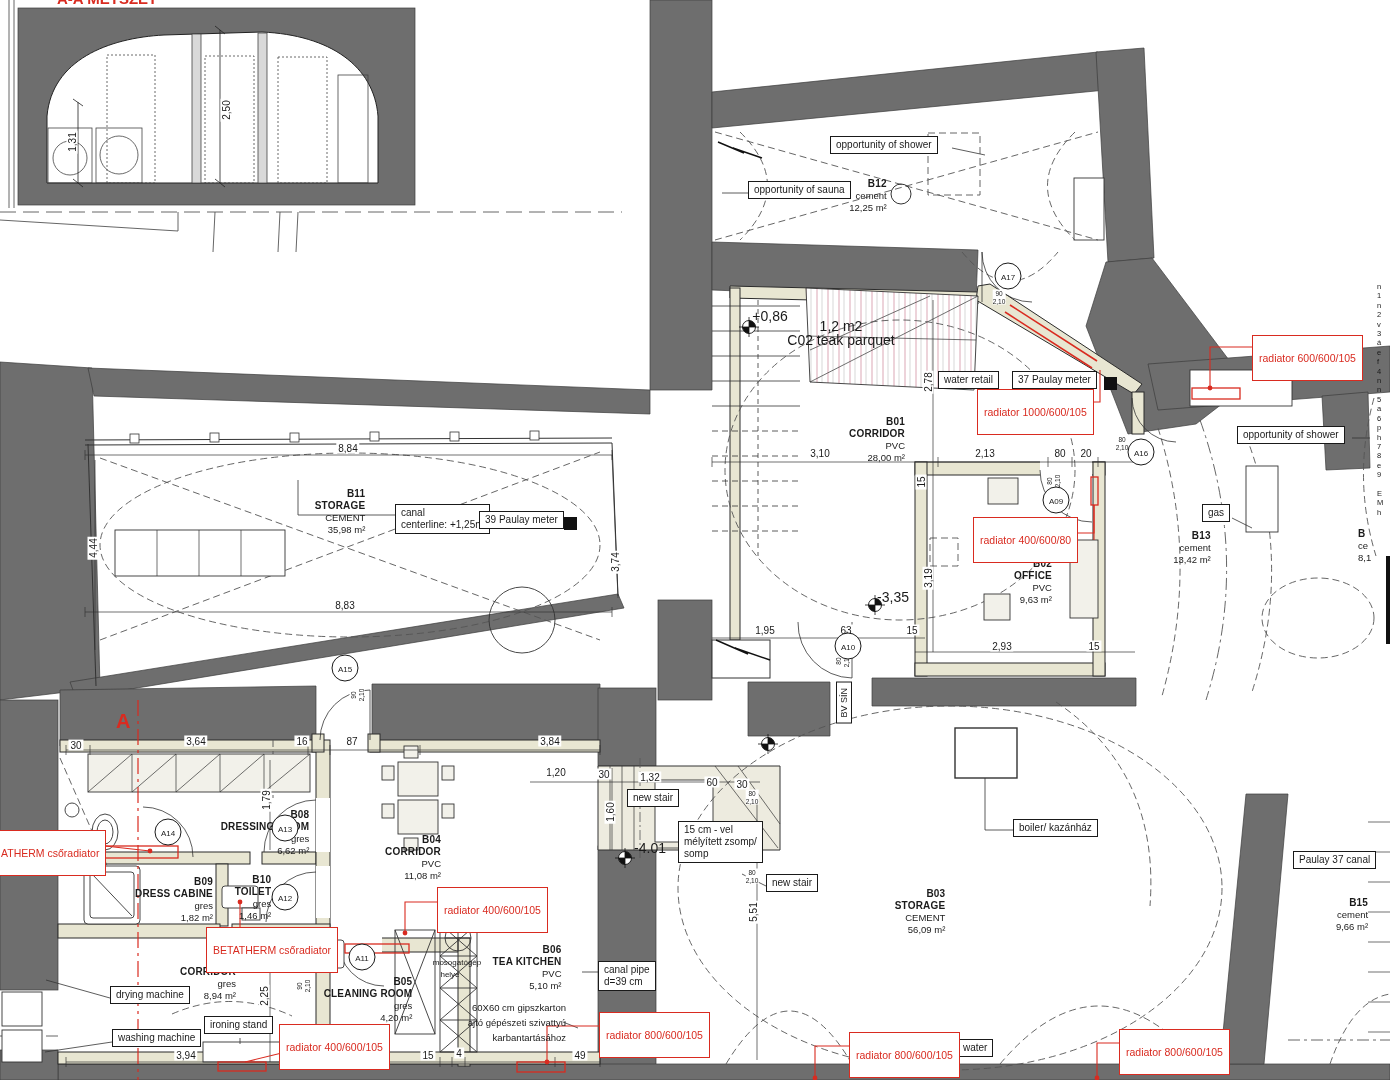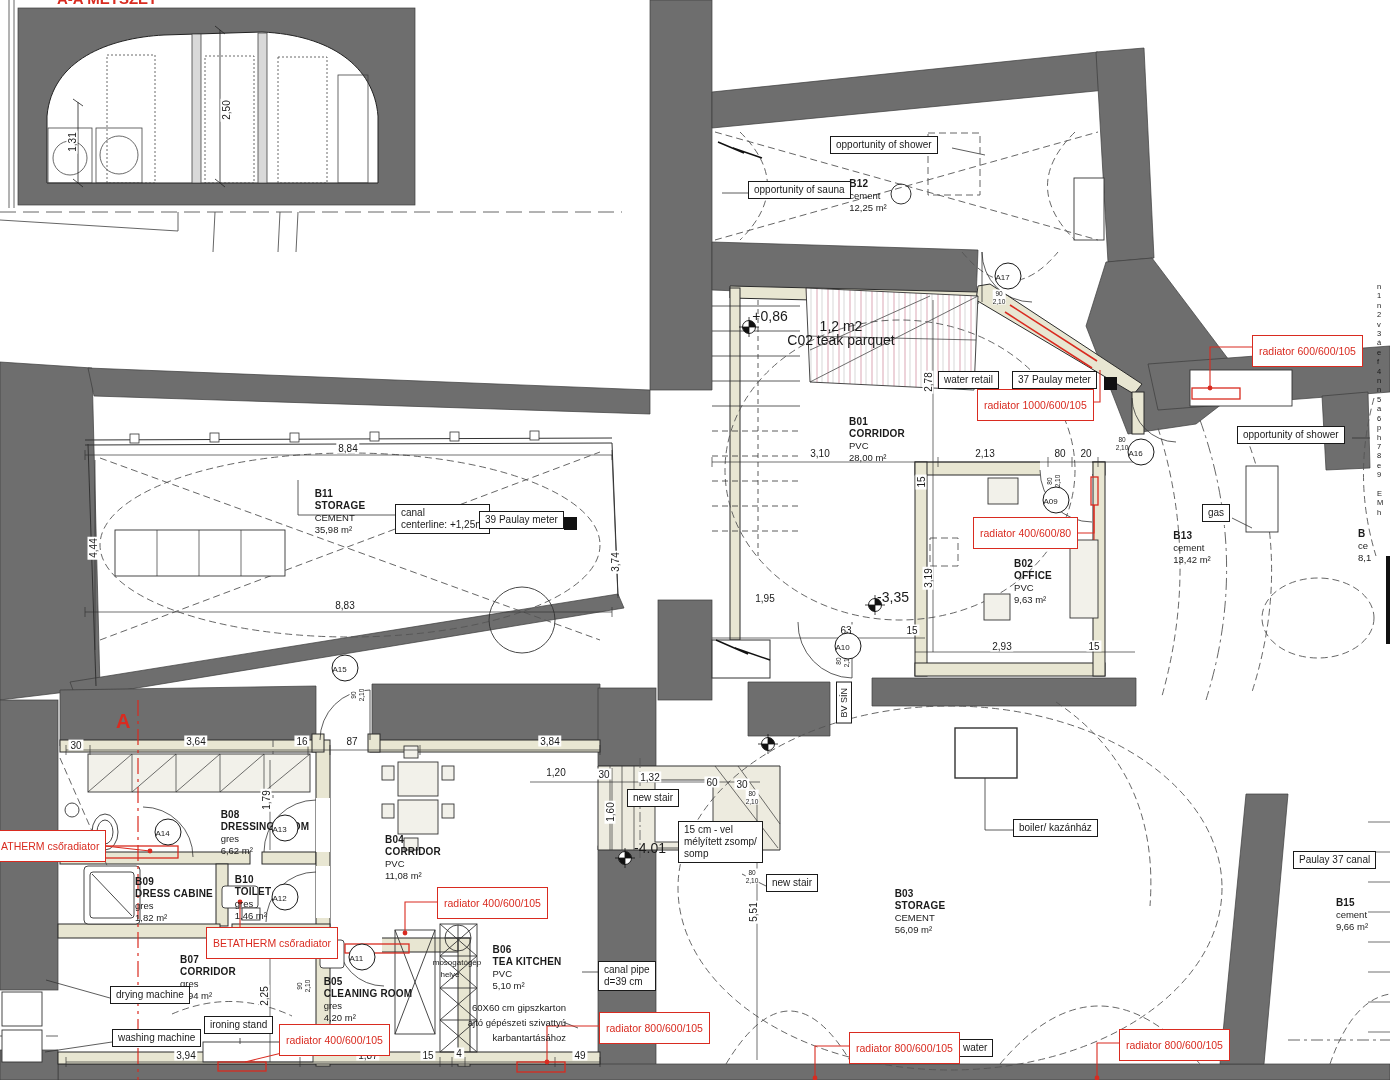--- a/index.html
+++ b/index.html
@@ -1,29 +1,29 @@
 <!DOCTYPE html>
 <html><head>
 <meta charset="utf-8">
 <style>
 *{box-sizing:border-box}
 body{margin:0;font-family:"Liberation Sans",sans-serif;color:#1a1a1a}
 #plan{position:relative;width:1390px;height:1080px;background:#fff;overflow:hidden}
 #drawing{position:absolute;left:0;top:0;z-index:1}
-.room{position:absolute;transform:translate(-50%,-50%);text-align:left;font-size:9.5px;line-height:12px;white-space:nowrap;z-index:3}
+.room{position:absolute;transform:translate(-50%,-50%);text-align:right;font-size:9.5px;line-height:12px;white-space:nowrap;z-index:3}
 .room b{display:block;font-size:10px;letter-spacing:.2px}
 .room span{display:block}
 .room.cut{transform:none;text-align:left}
 .dim{position:absolute;transform:translate(-50%,-50%);font-size:10px;background:#fff;padding:0 2px;z-index:3;white-space:nowrap}
 .dim.v{transform:translate(-50%,-50%) rotate(-90deg)}
 .abox{position:absolute;border:1px solid #1a1a1a;background:#fff;font-size:10px;line-height:12px;padding:2px 5px;white-space:nowrap;z-index:5}
 .abox div{white-space:nowrap}
 .abox-v{position:absolute;border:1px solid #1a1a1a;background:#fff;z-index:5;font-size:9px;padding:5px 2px;writing-mode:vertical-rl;transform:rotate(180deg)}
-.rbox{position:absolute;border:1.3px solid #d92b20;background:#fff;color:#d92b20;font-size:10.5px;padding:9px 6px;white-space:nowrap;z-index:6}
-.dtag{position:absolute;width:27px;height:27px;border:1px solid #1a1a1a;border-radius:50%;background:#fff;font-size:8px;line-height:27px;transform:translate(-50%,-50%);z-index:4}
+.rbox{position:absolute;border:1.3px solid #d92b20;background:#fff;color:#d92b20;font-size:10.5px;padding:16px 6px;white-space:nowrap;z-index:6}
+.dtag{position:absolute;width:27px;height:27px;border:1px solid #1a1a1a;border-radius:50%;background:#fff;font-size:8px;text-align:center;line-height:27px;transform:translate(-50%,-50%);z-index:4}
 .t{position:absolute;transform:translate(-50%,-50%);font-size:14px;white-space:nowrap;z-index:3}
 .ddim{position:absolute;transform:translate(-50%,-50%);font-size:6.5px;line-height:7.5px;text-align:center;z-index:3;background:#fff}
 .ddim.v{transform:translate(-50%,-50%) rotate(-90deg)}
 .ddim span{display:block}
 .title{position:absolute;color:#d92b20;font-weight:bold;font-size:15px;z-index:7}
 .amark{position:absolute;color:#d92b20;font-weight:bold;font-size:20px;z-index:7}
 .edge-notes{position:absolute;font-size:7.5px;line-height:9.4px;white-space:pre;z-index:3}
 .note-r{position:absolute;font-size:9.5px;line-height:15px;text-align:right;z-index:3}
 </style>
 </head>
@@ -628,21 +628,21 @@
 <div class="dim" style="left:348px;top:448px">8,84</div>
 <div class="dim" style="left:345px;top:605px">8,83</div>
 <div class="dim v" style="left:93px;top:548px">4,44</div>
 <div class="dim v" style="left:615px;top:562px">3,74</div>
 <div class="dim" style="left:820px;top:453px">3,10</div>
 <div class="dim" style="left:985px;top:453px">2,13</div>
 <div class="dim" style="left:1060px;top:453px">80</div>
 <div class="dim" style="left:1086px;top:453px">20</div>
 <div class="dim v" style="left:928px;top:382px">2,78</div>
 <div class="dim v" style="left:928px;top:578px">3,19</div>
-<div class="dim" style="left:765px;top:598px">1,95</div>
+<div class="dim" style="left:765px;top:630px">1,95</div>
 <div class="dim" style="left:846px;top:630px">63</div>
 <div class="dim" style="left:912px;top:630px">15</div>
 <div class="dim" style="left:1002px;top:646px">2,93</div>
 <div class="dim" style="left:1094px;top:646px">15</div>
 <div class="dim v" style="left:921px;top:482px">15</div>
 <div class="dim" style="left:76px;top:745px">30</div>
 <div class="dim" style="left:196px;top:741px">3,64</div>
 <div class="dim" style="left:302px;top:741px">16</div>
 <div class="dim" style="left:352px;top:741px">87</div>
 <div class="dim" style="left:550px;top:741px">3,84</div>

